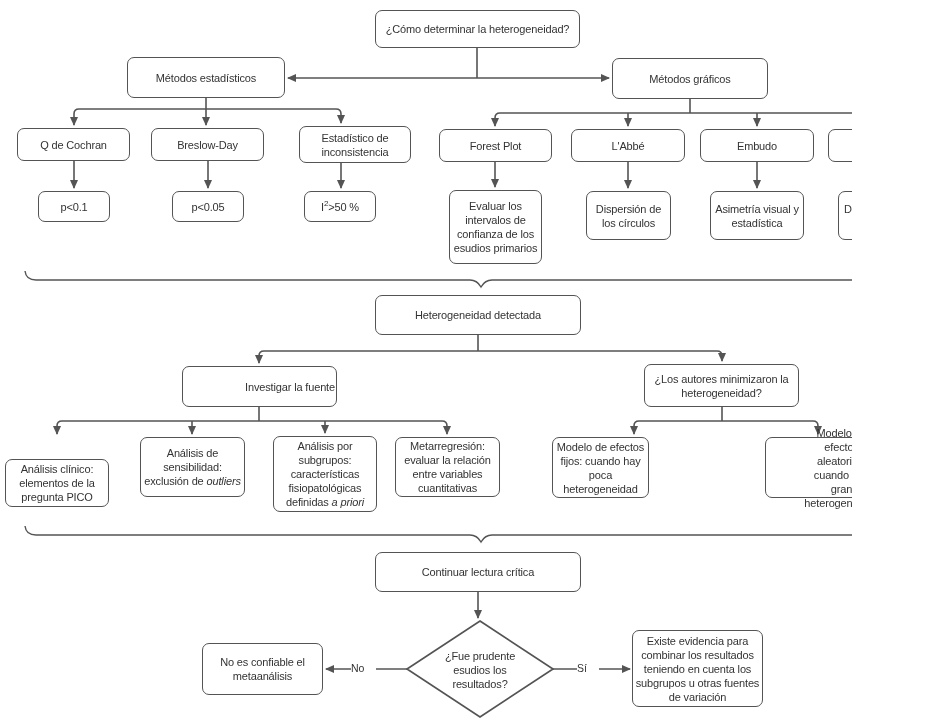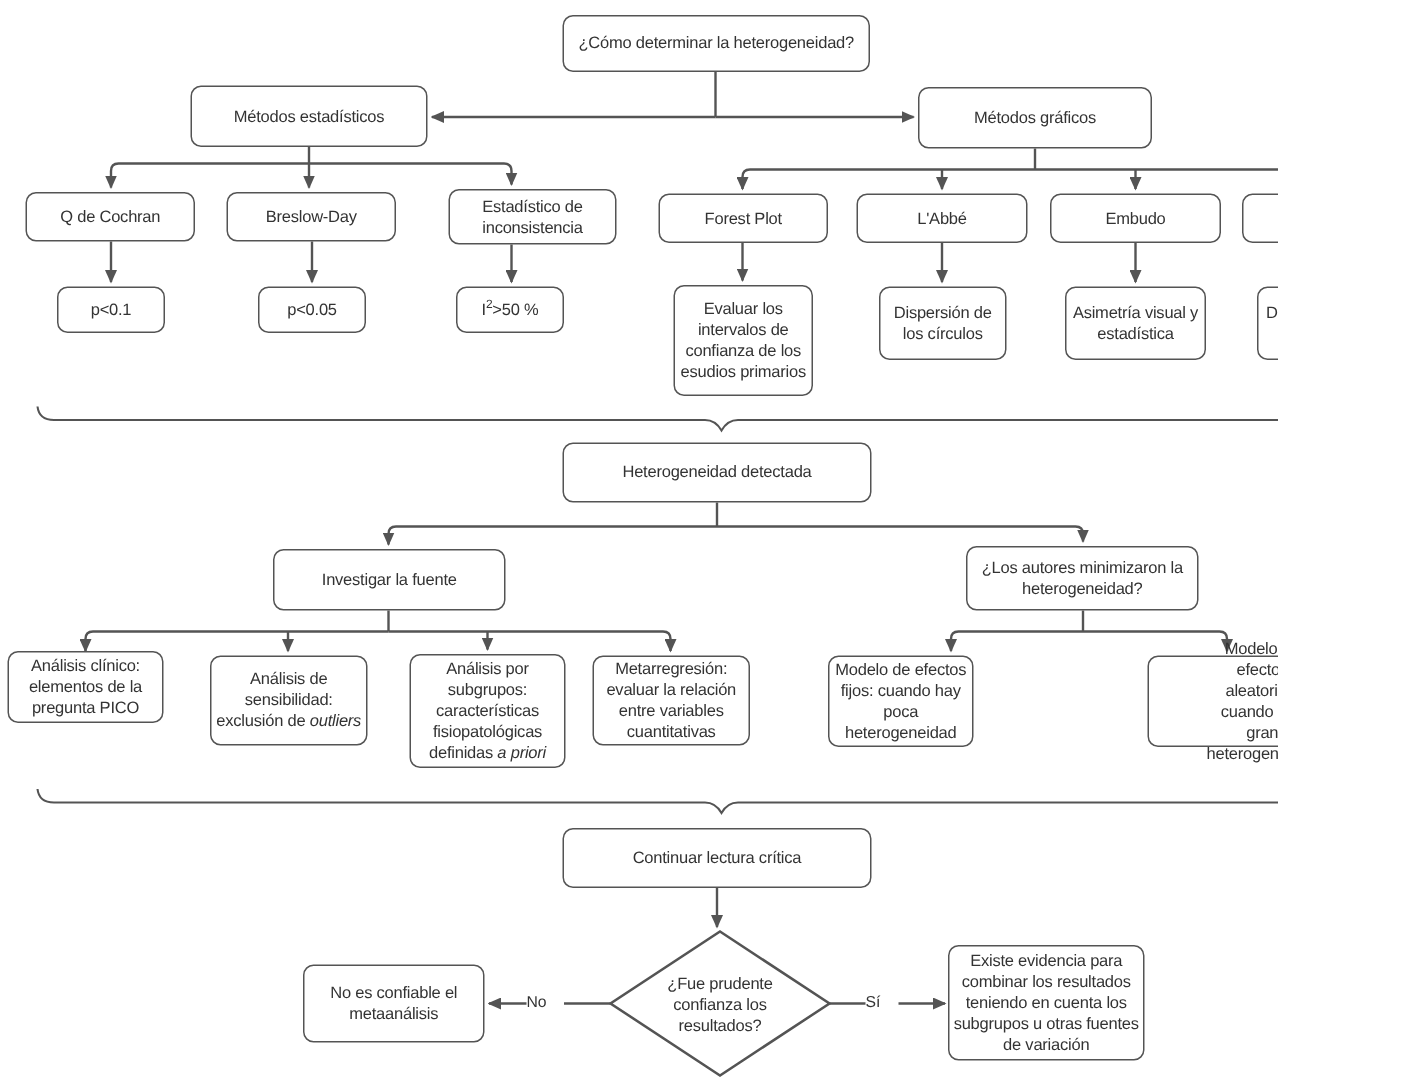--- a/index.html
+++ b/index.html
@@ -141,28 +141,28 @@
   <div class="node" style="left:710px;top:191px;width:94px;height:49px;">
     <span>Asimetría visual y estadística</span>
   </div>
   <div class="node" style="left:838px;top:191px;width:94px;height:49px;">
     <span>Dispersión de los estudios</span>
   </div>
 
   <div class="node" style="left:375px;top:295px;width:206px;height:40px;">
     <span>Heterogeneidad detectada</span>
   </div>
-  <div class="node" style="left:182px;top:366px;width:155px;height:41px;">
+  <div class="node" style="left:182px;top:366px;width:155px;height:41px;justify-content:flex-end;">
     <span>Investigar la fuente</span>
   </div>
   <div class="node" style="left:644px;top:364px;width:155px;height:43px;">
     <span>¿Los autores minimizaron la heterogeneidad?</span>
   </div>
 
-  <div class="node" style="left:5px;top:434px;width:104px;height:48px;">
+  <div class="node" style="left:5px;top:459px;width:104px;height:48px;">
     <span>Análisis clínico: elementos de la pregunta PICO</span>
   </div>
   <div class="node" style="left:140px;top:437px;width:105px;height:60px;">
     <span><span>Análisis de sensibilidad: exclusión de</span> <i>outliers</i></span>
   </div>
   <div class="node" style="left:273px;top:436px;width:104px;height:76px;">
     <span><span>Análisis por subgrupos: características fisiopatológicas definidas</span> <i>a priori</i></span>
   </div>
   <div class="node" style="left:395px;top:437px;width:105px;height:60px;">
     <span>Metarregresión: evaluar la relación entre variables cuantitativas</span>
@@ -172,21 +172,21 @@
   </div>
   <div class="node" style="left:765px;top:437px;width:106px;height:61px;padding-left:48px;">
     <span>Modelo de efectos aleatorios: cuando hay gran heterogeneidad</span>
   </div>
 
   <div class="node" style="left:375px;top:552px;width:206px;height:40px;">
     <span>Continuar lectura crítica</span>
   </div>
 
   <div class="freetext" style="left:430px;top:642px;width:100px;height:56px;">
-    <span>¿Fue prudente confianza los resultados?</span>
+    <span>¿Fue prudente esudios los resultados?</span>
   </div>
 
   <div class="node" style="left:202px;top:643px;width:121px;height:52px;">
     <span>No es confiable el metaanálisis</span>
   </div>
   <div class="node" style="left:632px;top:630px;width:131px;height:77px;">
     <span>Existe evidencia para combinar los resultados teniendo en cuenta los subgrupos u otras fuentes de variación</span>
   </div>
 
   <div class="edge-label" style="left:351px;top:661px;width:25px;height:14px;">

